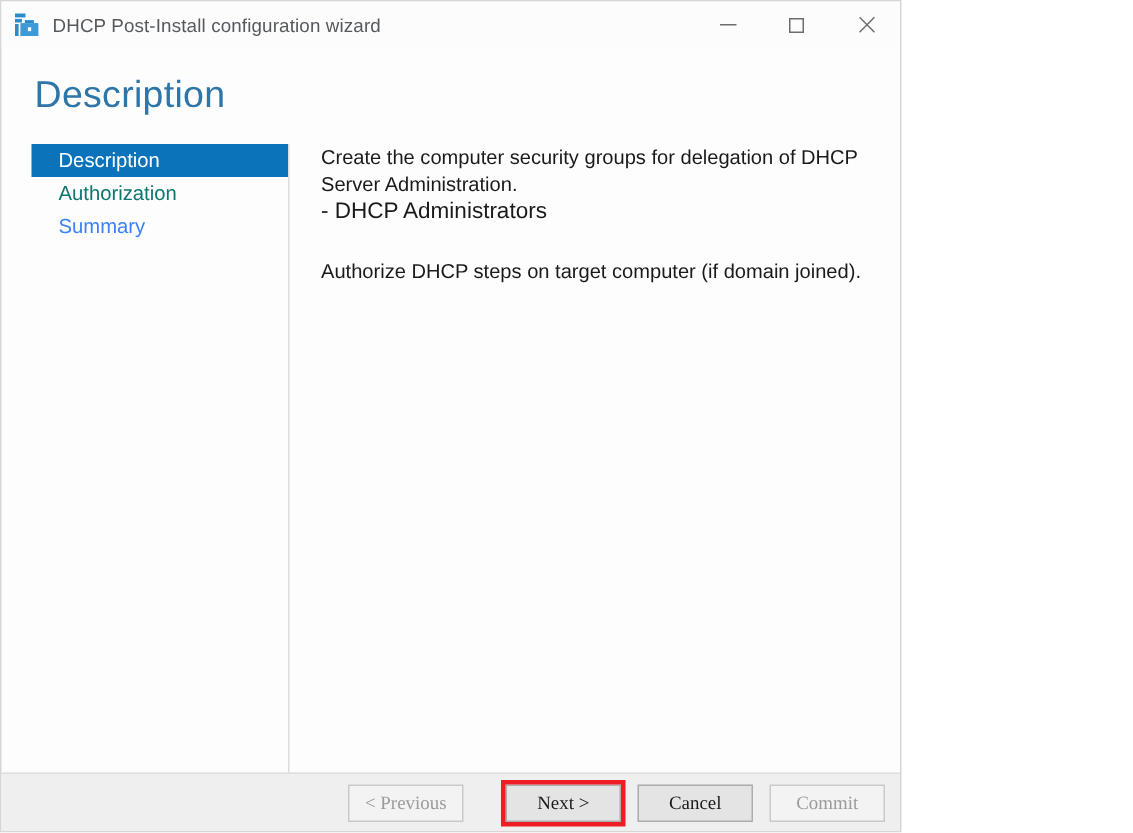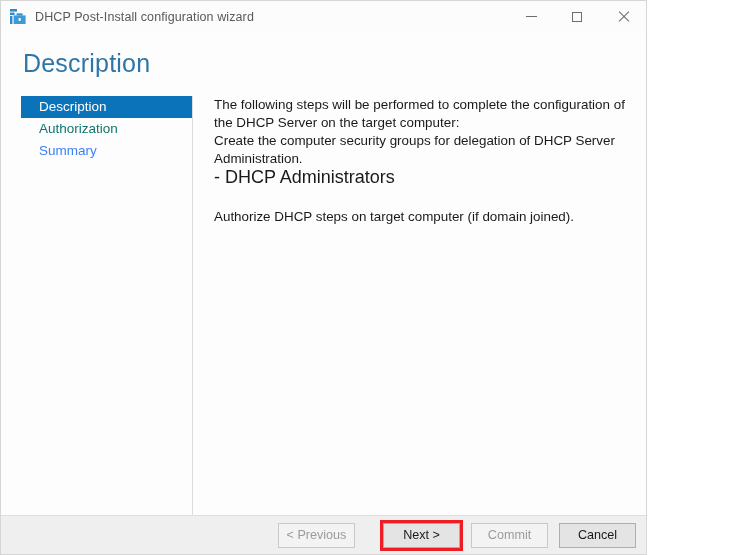--- a/index.html
+++ b/index.html
@@ -8,21 +8,21 @@
   }
   body {
     width: 755px;
     height: 555px;
     background: #ffffff;
     font-family: "Liberation Sans", sans-serif;
     overflow: hidden;
   }
   .window {
     position: relative;
-    width: 647px;
+    width: 601px;
     height: 555px;
     background: #fdfdfd;
     box-sizing: border-box;
     border: 1px solid #d6d6d6;
     display: flex;
     flex-direction: column;
   }
 
   
   .titlebar {
@@ -144,21 +144,21 @@
   .content p {
     margin: 0;
     font-size: 13.4px;
     color: #1a1a1a;
     line-height: 18px;
   }
   .para-intro { margin-bottom: 22px; max-width: 512px; }
   .para-create { margin-bottom: 10px; }
   .bullet-list { margin: 0 0 22px 0; }
   .bullet-list .bullet {
-    font-size: 18px;
+    font-size: 15px;
     color: #1a1a1a;
     line-height: 18px;
   }
 
   
   .footer {
     height: 39px;
     min-height: 39px;
     background: #efefef;
     border-top: 1px solid #dedede;
@@ -170,21 +170,21 @@
   }
   .btn-slot {
     margin-left: 11px;
     position: relative;
     display: inline-flex;
   }
   .btn {
     width: 77px;
     height: 25px;
     font-size: 12.6px;
-    font-family: Liberation Sans, sans-serif;
+    font-family: Liberation Serif, serif;
     display: flex;
     align-items: center;
     justify-content: center;
     box-sizing: border-box;
     background: #e4e4e4;
     border: 1px solid #adadad;
     color: #1a1a1a;
     cursor: default;
     white-space: nowrap;
   }
@@ -233,38 +233,37 @@
 
   <div class="body-area">
 
     <div class="sidebar">
       <div class="nav-item selected">Description</div>
       <div class="nav-item">Authorization</div>
       <div class="nav-item disabled">Summary</div>
     </div>
 
     <div class="content">
-      <p class="para-intro">The following steps will be performed to complete the configuration of the DHCP Server on the target computer:</p>
       <p class="para-create">Create the computer security groups for delegation of DHCP Server Administration.</p>
       <div class="bullet-list">
         <div class="bullet">- DHCP Administrators</div>
       </div>
       <p class="para-authorize">Authorize DHCP steps on target computer (if domain joined).</p>
     </div>
 
   </div>
 
   <div class="footer">
     <span class="btn-slot">
       <button class="btn disabled">&lt; Previous</button>
     </span>
     <span class="btn-slot highlighted">
       <button class="btn">Next &gt;</button>
     </span>
     <span class="btn-slot">
+      <button class="btn">Cancel</button>
+    </span>
+    <span class="btn-slot">
       <button class="btn disabled">Commit</button>
     </span>
-    <span class="btn-slot">
-      <button class="btn">Cancel</button>
-    </span>
   </div>
 
 </div>
 
 </body></html>

